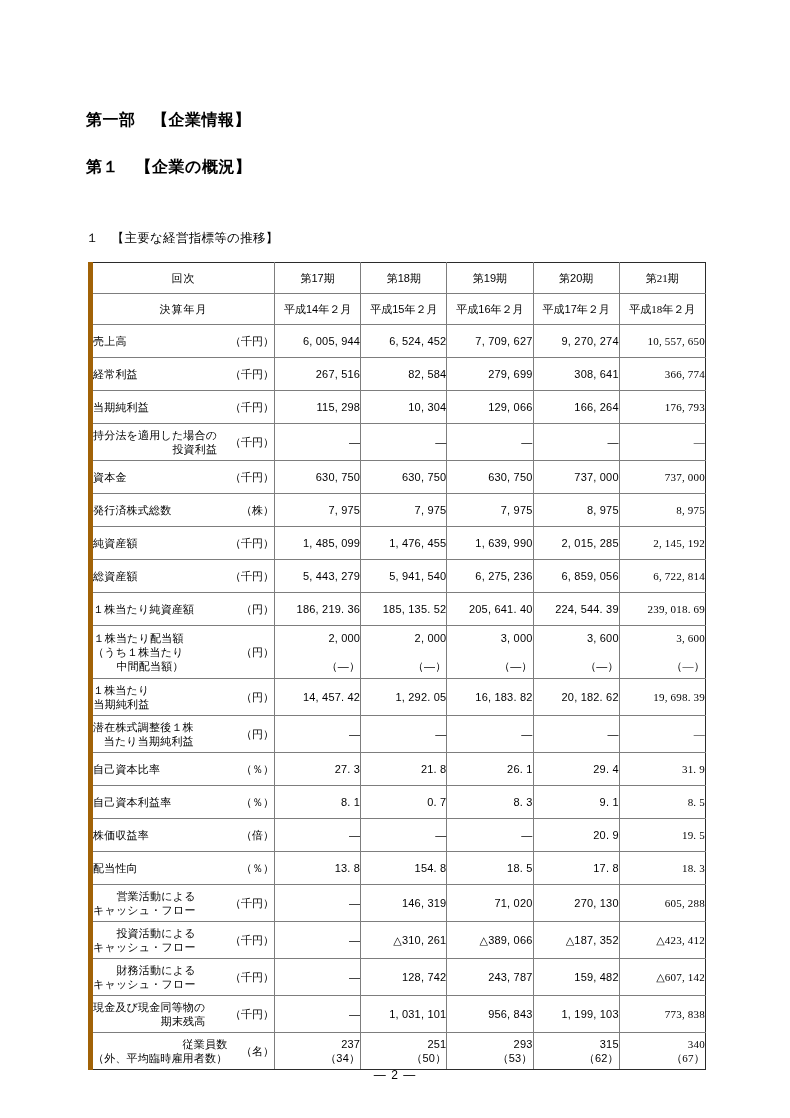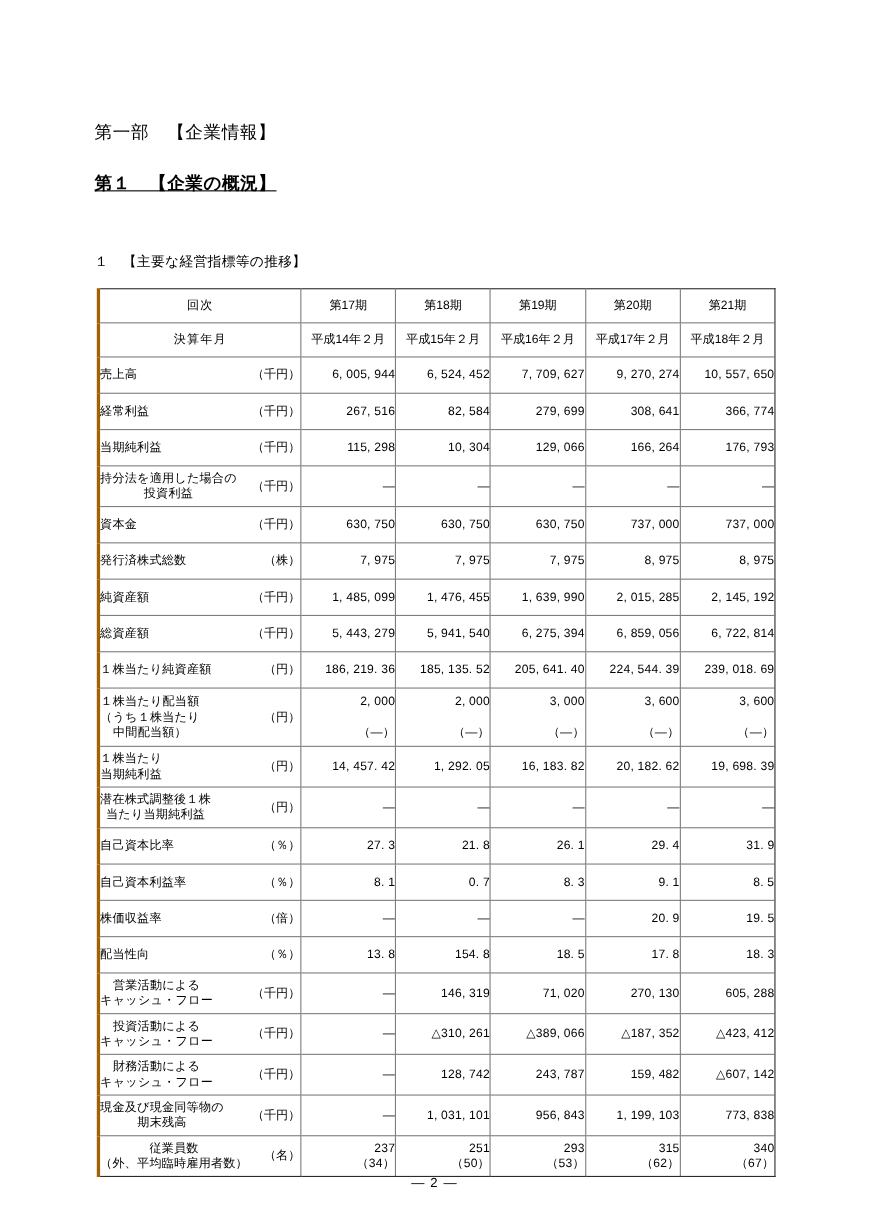--- a/index.html
+++ b/index.html
@@ -22,33 +22,32 @@
     height: 1118px;
     overflow: hidden;
   }
 
   
   .h-part {
     position: absolute;
     left: 86px;
     top: 110px;
     font-size: 16px;
-    font-weight: normal;
+    font-weight: bold;
     letter-spacing: 0.5px;
     white-space: pre;
   }
   .h-chapter {
     position: absolute;
     left: 86px;
     top: 157px;
     font-size: 16px;
     font-weight: bold;
     letter-spacing: 0.5px;
     white-space: pre;
-    text-decoration: underline;
   }
   .h-section {
     position: absolute;
     left: 86px;
     top: 230px;
     font-size: 12.5px;
     font-weight: normal;
     letter-spacing: 0.3px;
     white-space: pre;
   }
@@ -70,22 +69,22 @@
   table.fin col.c-data  { width: 86.2px; }
 
   table.fin td {
     border: 1px solid #7d7d7d;
     padding: 0;
     vertical-align: middle;
     font-size: 11px;
     line-height: 1.28;
   }
   table.fin tr.outer-top td { border-top: 1px solid #2b2b2b; }
-  table.fin td.first-col { border-left: 3px solid #a16207; }
-  table.fin td.last-col  { border-right: 1px solid #2b2b2b; }
+  table.fin td.first-col { border-left: 5px solid #a16207; }
+  table.fin td.last-col  { border-right: 1px solid #2b2b2b; font-family: Liberation Serif, serif; }
   table.fin tr.outer-bottom td { border-bottom: 1px solid #2b2b2b; }
 
   
   .hdr-label {
     text-align: center;
     height: 30px;
     padding: 0 6px;
     font-size: 11.5px;
     letter-spacing: 1px;
   }
@@ -103,21 +102,21 @@
     height: 32px;
   }
   .lbl-inner {
     display: flex;
     align-items: center;
     justify-content: space-between;
     gap: 4px;
     width: 100%;
   }
   .lbl-text {
-    text-align: center;
+    text-align: right;
     white-space: pre-line;
     letter-spacing: 0.2px;
     font-size: 11px;
     line-height: 1.3;
   }
   .lbl-unit {
     text-align: center;
     white-space: nowrap;
     font-size: 11px;
     flex: 0 0 auto;
@@ -280,21 +279,21 @@
           </tr>
           <tr>
             <td class="first-col lbl-cell">
               <div class="lbl-inner">
                 <span class="lbl-text">総資産額</span>
                 <span class="lbl-unit">（千円）</span>
               </div>
             </td>
             <td class="val-cell">5, 443, 279</td>
             <td class="val-cell">5, 941, 540</td>
-            <td class="val-cell">6, 275, 394</td>
+            <td class="val-cell">6, 275, 236</td>
             <td class="val-cell">6, 859, 056</td>
             <td class="val-cell last-col">6, 722, 814</td>
           </tr>
           <tr>
             <td class="first-col lbl-cell">
               <div class="lbl-inner">
                 <span class="lbl-text">１株当たり純資産額</span>
                 <span class="lbl-unit">（円）</span>
               </div>
             </td>

